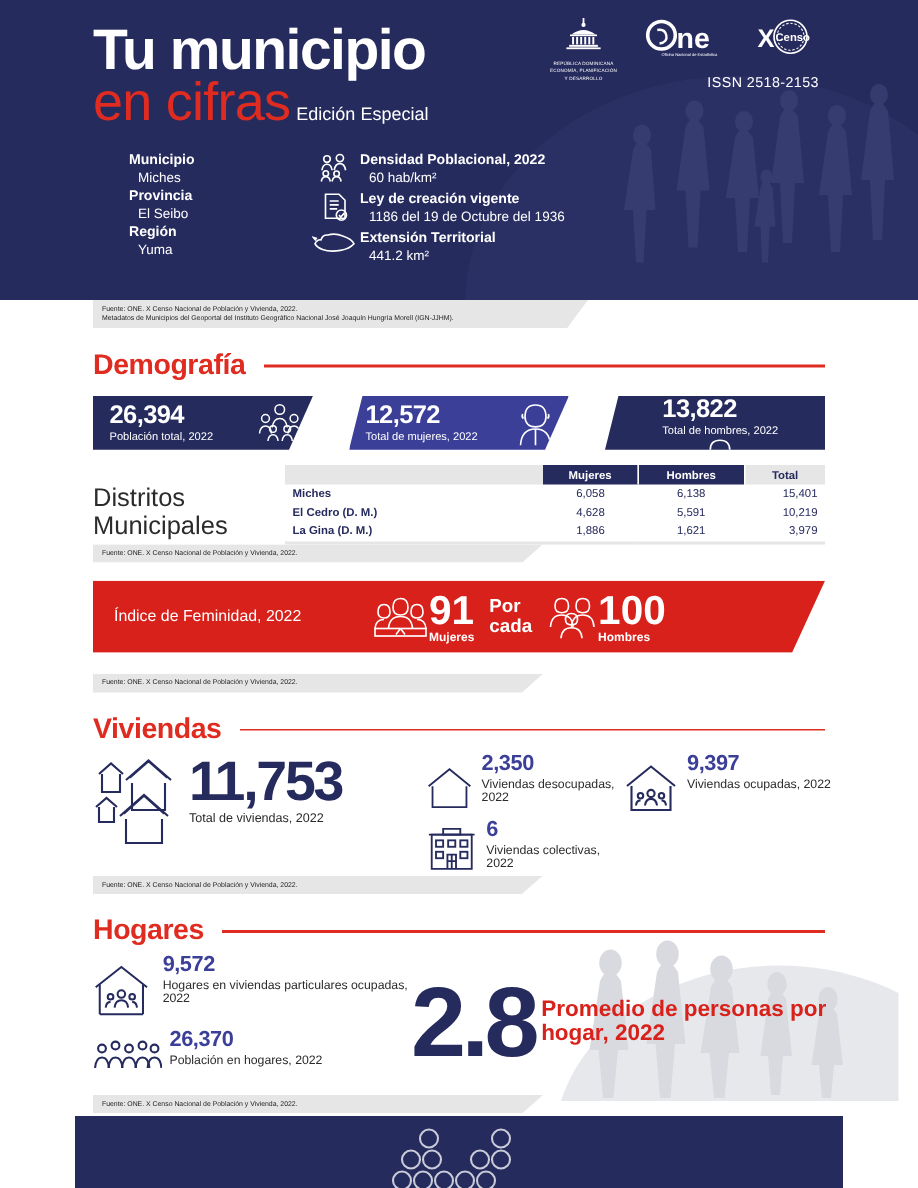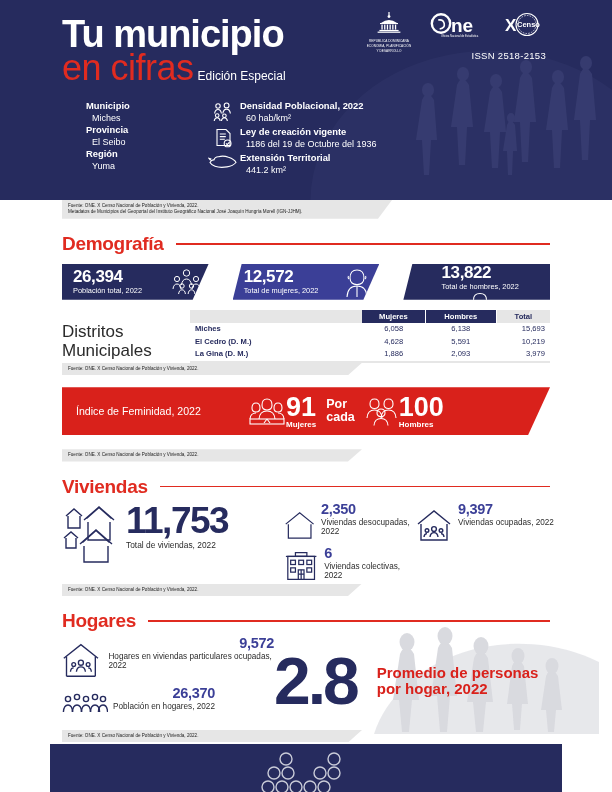--- a/index.html
+++ b/index.html
@@ -139,25 +139,25 @@
   .viv-right { flex:1; }
   .viv-row { display:flex; }
   .viv-item { display:flex; align-items:flex-start; }
   .viv-num { font-size: 14.5px; font-weight: bold; color:#3b3f97; line-height: 15px; letter-spacing:-.3px;}
   .viv-cap { font-size: 8.2px; color:#2b2b2b; line-height: 9.4px; margin-top:1px;}
 
   
   .hog { display:flex; margin: 4px 0 0 62px; width: 492px; align-items:flex-start;}
   .hog-left { width: 212px; }
   .hog-item { display:flex; align-items:flex-start; margin-bottom: 6px;}
-  .hog-num { font-size: 14.5px; font-weight: bold; color:#3b3f97; line-height:15px; letter-spacing:-.3px;text-align:right;}
+  .hog-num { font-size: 14.5px; font-weight: bold; color:#3b3f97; line-height:15px; letter-spacing:-.3px;}
   .hog-cap { font-size: 8.2px; color:#2b2b2b; line-height: 9.4px; margin-top:1px;}
   .hog-right { position:relative; flex:1; display:flex; align-items:center; padding-top: 14px;}
   .hog-big { font-size: 66px; font-weight: bold; color:#262b5e; line-height: 62px; letter-spacing:-3px; position:relative; z-index:2;}
-  .hog-big-cap { font-size: 15px; font-weight: bold; color:#d9211b; line-height: 16.5px; margin-left: 20px; position:relative; z-index:2;}
+  .hog-big-cap { font-size: 15px; font-weight: bold; color:#d9211b; line-height: 16.5px; margin-left: 4px; position:relative; z-index:2;}
 
   .bottom-watermark {
     position:absolute; right: 8px; bottom: 58px; width: 230px; height: 110px;
     opacity:.85; z-index:1; pointer-events:none;
   }
 
   
   .footer {
     position: absolute; left: 50px; bottom: 0; width: 512px; height: 48px;
     background: #262b5e; overflow:hidden;
@@ -401,32 +401,32 @@
           <th>Mujeres</th>
           <th>Hombres</th>
           <th class="tot">Total</th>
         </tr>
       </thead>
       <tbody>
         <tr>
           <td class="name">Miches</td>
           <td class="v">6,058</td>
           <td class="v">6,138</td>
-          <td class="t">15,693</td>
+          <td class="t">15,401</td>
         </tr>
         <tr>
           <td class="name">El Cedro (D. M.)</td>
           <td class="v">4,628</td>
           <td class="v">5,591</td>
           <td class="t">10,219</td>
         </tr>
         <tr class="last">
           <td class="name">La Gina (D. M.)</td>
           <td class="v">1,886</td>
-          <td class="v">2,093</td>
+          <td class="v">1,621</td>
           <td class="t">3,979</td>
         </tr>
       </tbody>
     </table>
   </div>
 
   <div class="src">
     <div>Fuente: ONE. X Censo Nacional de Población y Vivienda, 2022.</div>
   </div>
 

